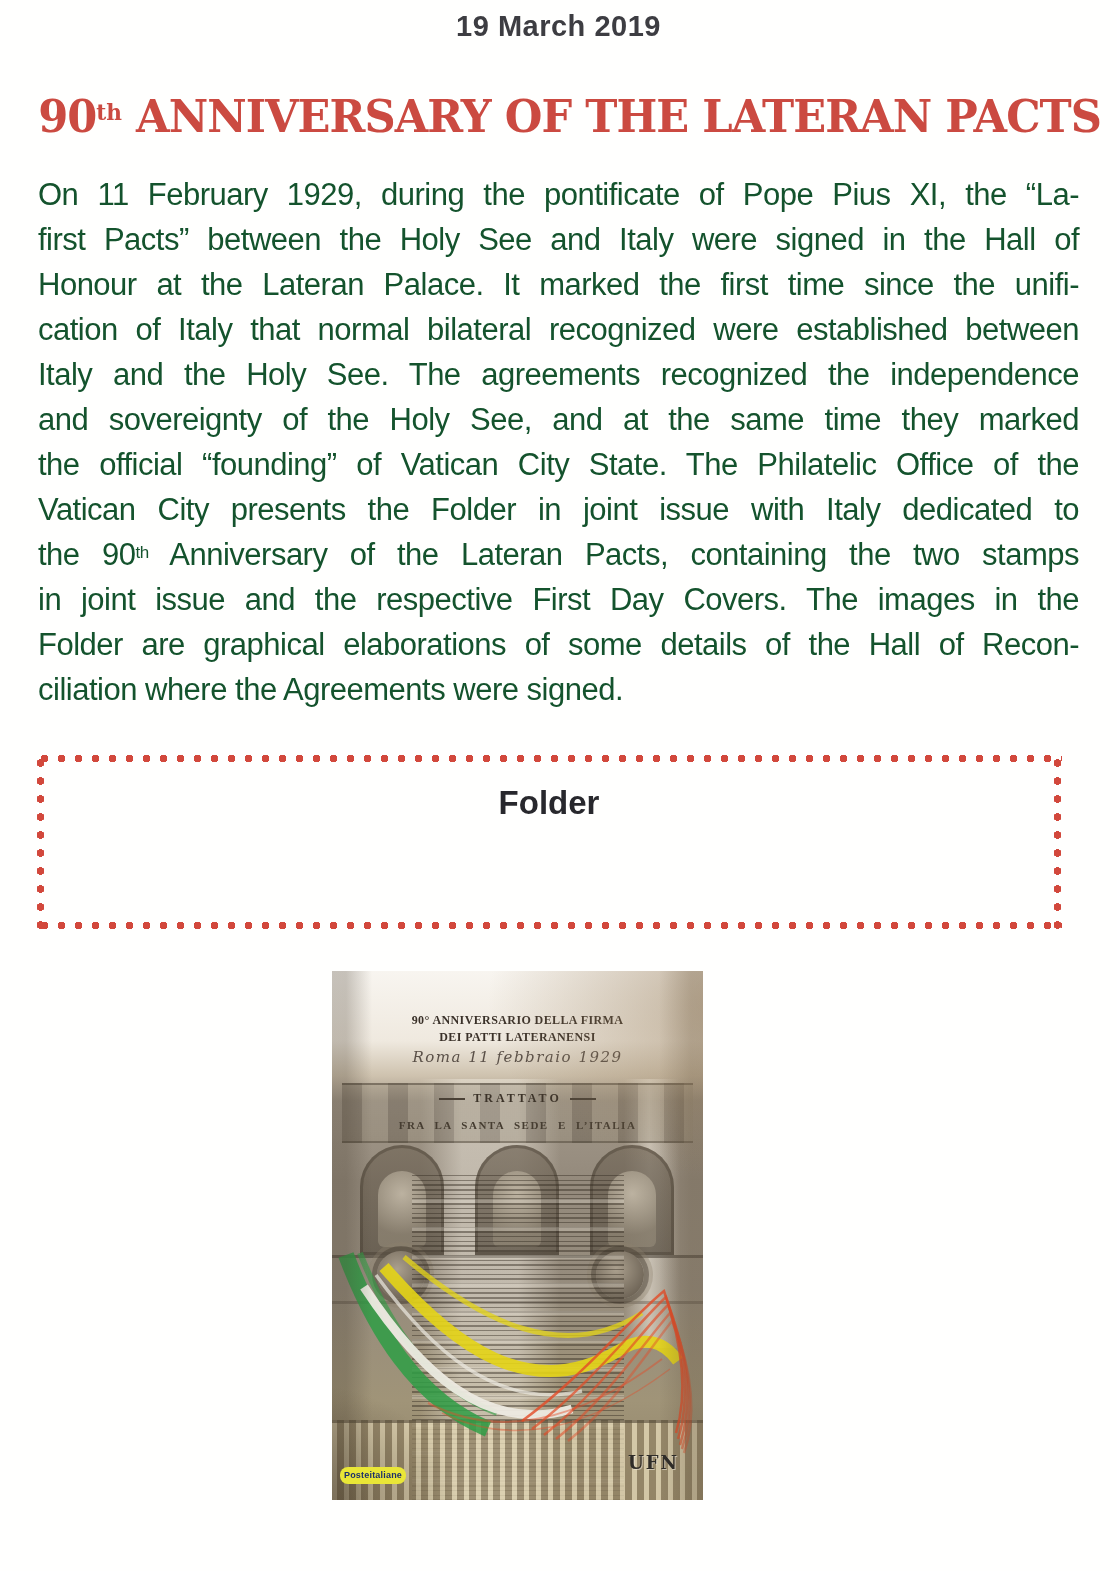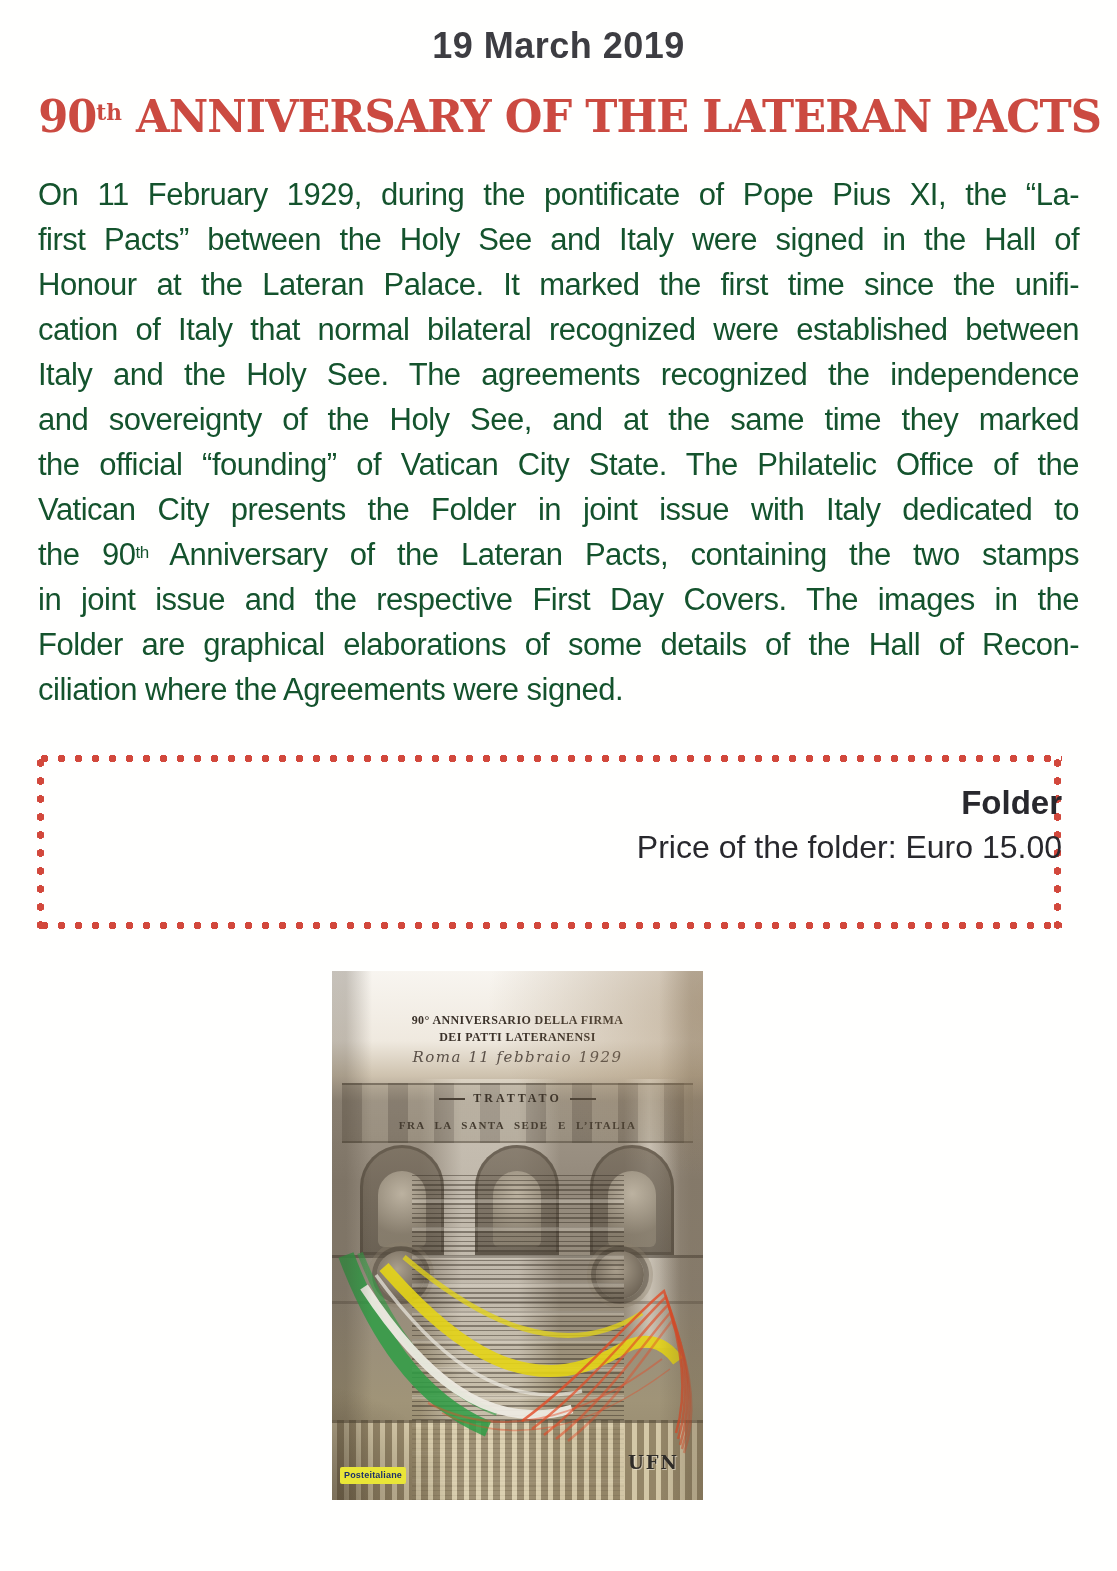--- a/index.html
+++ b/index.html
@@ -5,21 +5,21 @@
   html,body{margin:0;padding:0;background:#ffffff;}
   .page{
     position:relative;width:1117px;height:1571px;background:#fffffe;
     font-family:"Liberation Sans","DejaVu Sans",sans-serif;overflow:hidden;
     color:#2a2a2f;
   }
 
   
   .date-line{
     position:absolute;top:10px;left:0;width:100%;text-align:center;
-    font-size:36px;font-weight:bold;color:#3d3d42;letter-spacing:.5px;margin-top:15px;
+    font-size:29px;font-weight:bold;color:#3d3d42;letter-spacing:.5px;
   }
 
   
   .main-title{
     position:absolute;top:90px;left:0;width:100%;text-align:center;
     font-family:"DejaVu Serif","Liberation Serif",serif;font-weight:700;
     font-size:45px;color:var(--accent,#cb4a41);white-space:nowrap;padding-left:11px;
   }
   .main-title .inner{display:inline-block;transform:scaleX(.96);transform-origin:center;letter-spacing:-1px;}
   .main-title sup{font-size:.5em;position:relative;top:-.55em;vertical-align:baseline;line-height:0;letter-spacing:0;}
@@ -37,21 +37,21 @@
   .dotted-box{
     position:absolute;left:36px;top:754px;width:1026px;height:176px;
     background-image:
       radial-gradient(circle 4px at center, var(--dot,#d2483c) 97%, transparent),
       radial-gradient(circle 4px at center, var(--dot,#d2483c) 97%, transparent),
       radial-gradient(circle 4px at center, var(--dot,#d2483c) 97%, transparent),
       radial-gradient(circle 4px at center, var(--dot,#d2483c) 97%, transparent);
     background-size:17px 9px,17px 9px,9px 18px,9px 18px;
     background-position:0 0,0 100%,0 0,100% 0;
     background-repeat:repeat-x,repeat-x,repeat-y,repeat-y;
-    text-align:right;
+    text-align:center;
   }
   .dotted-box .box-heading{margin-top:27px;font-size:33px;font-weight:bold;line-height:44px;color:#28282d;}
   .dotted-box .box-line{font-size:32px;line-height:45px;color:#28282d;}
 
   
   .folder-img{
     position:absolute;left:332px;top:971px;width:371px;height:529px;overflow:hidden;
     background:linear-gradient(to bottom,#f8f5f0 0px,#efe9df 70px,#cec2ae 105px,#a2988a 130px,#948a7c 210px,#968c7d 320px,#a09478 430px,#8f8368 529px);
   }
   
@@ -99,21 +99,21 @@
       repeating-linear-gradient(to bottom,rgba(48,40,30,.8) 0 1.4px,transparent 1.4px 4.7px);}
   .fi-colonnade{position:absolute;left:0;top:341px;width:371px;height:80px;opacity:.85;
     background:repeating-linear-gradient(90deg,rgba(226,214,180,.95) 0 5px,rgba(148,133,102,.9) 5px 12px);
     border-top:3px solid rgba(70,60,45,.6);}
   .fi-treaty-head{position:absolute;left:0;width:100%;text-align:center;
     font-family:"Liberation Serif","DejaVu Serif",serif;font-weight:bold;color:#3c3329;white-space:nowrap;}
   .fi-treaty-head.t1{top:12px;font-size:12px;letter-spacing:3px;}
   .fi-treaty-head.t1 .rule{display:inline-block;width:26px;height:2px;background:#4a4136;vertical-align:middle;margin:0 8px;}
   .fi-treaty-head.t2{top:40px;font-size:11px;letter-spacing:1.5px;word-spacing:5px;color:#463d31;}
   .fi-ribbons{position:absolute;left:0;top:280px;width:371px;height:249px;}
-  .fi-badge{position:absolute;left:8px;top:496px;width:66px;height:17px;background:#e9e637;border-radius:2px;
+  .fi-badge{position:absolute;left:8px;top:496px;width:66px;height:17px;background:#e9e637;border-radius:8px;
     font-size:9px;font-weight:bold;color:#1c2f6b;text-align:center;line-height:17px;letter-spacing:.2px;}
   .fi-ufn{position:absolute;left:296px;top:481px;font-family:"DejaVu Serif",serif;font-weight:bold;
     font-size:18px;color:#2f2c28;letter-spacing:2px;text-shadow:1px 1px 0 rgba(240,234,220,.6);}
 </style>
 </head>
 <body>
 
 <div class="page" style="--accent: #cb4a41; --dot: #d2483c;">
 
   <div class="date-line">19 March 2019</div>
@@ -132,21 +132,20 @@
       <div class="para-line"><span>the official “founding” of Vatican City State. The Philatelic Office of the</span></div>
       <div class="para-line"><span>Vatican City presents the Folder in joint issue with Italy dedicated to</span></div>
       <div class="para-line"><span>the 90</span><sup>th</sup><span> Anniversary of the Lateran Pacts, containing the two stamps</span></div>
       <div class="para-line"><span>in joint issue and the respective First Day Covers. The images in the</span></div>
       <div class="para-line"><span>Folder are graphical elaborations of some details of the Hall of Recon-</span></div>
       <div class="para-line last"><span>ciliation where the Agreements were signed.</span></div>
     </div>
 
   <div class="dotted-box">
     <div class="box-heading">Folder</div>
-    <div class="box-line">Price of the folder: Euro 15.00</div>
   </div>
 
   <div class="folder-img">
     <div class="fi-title l1">90° ANNIVERSARIO DELLA FIRMA</div>
     <div class="fi-title l2">DEI PATTI LATERANENSI</div>
     <div class="fi-script">Roma 11 febbraio 1929</div>
 
     <div class="fi-fresco">
       <div class="fi-light-mid"></div>
       <div class="fi-light-right"></div>

